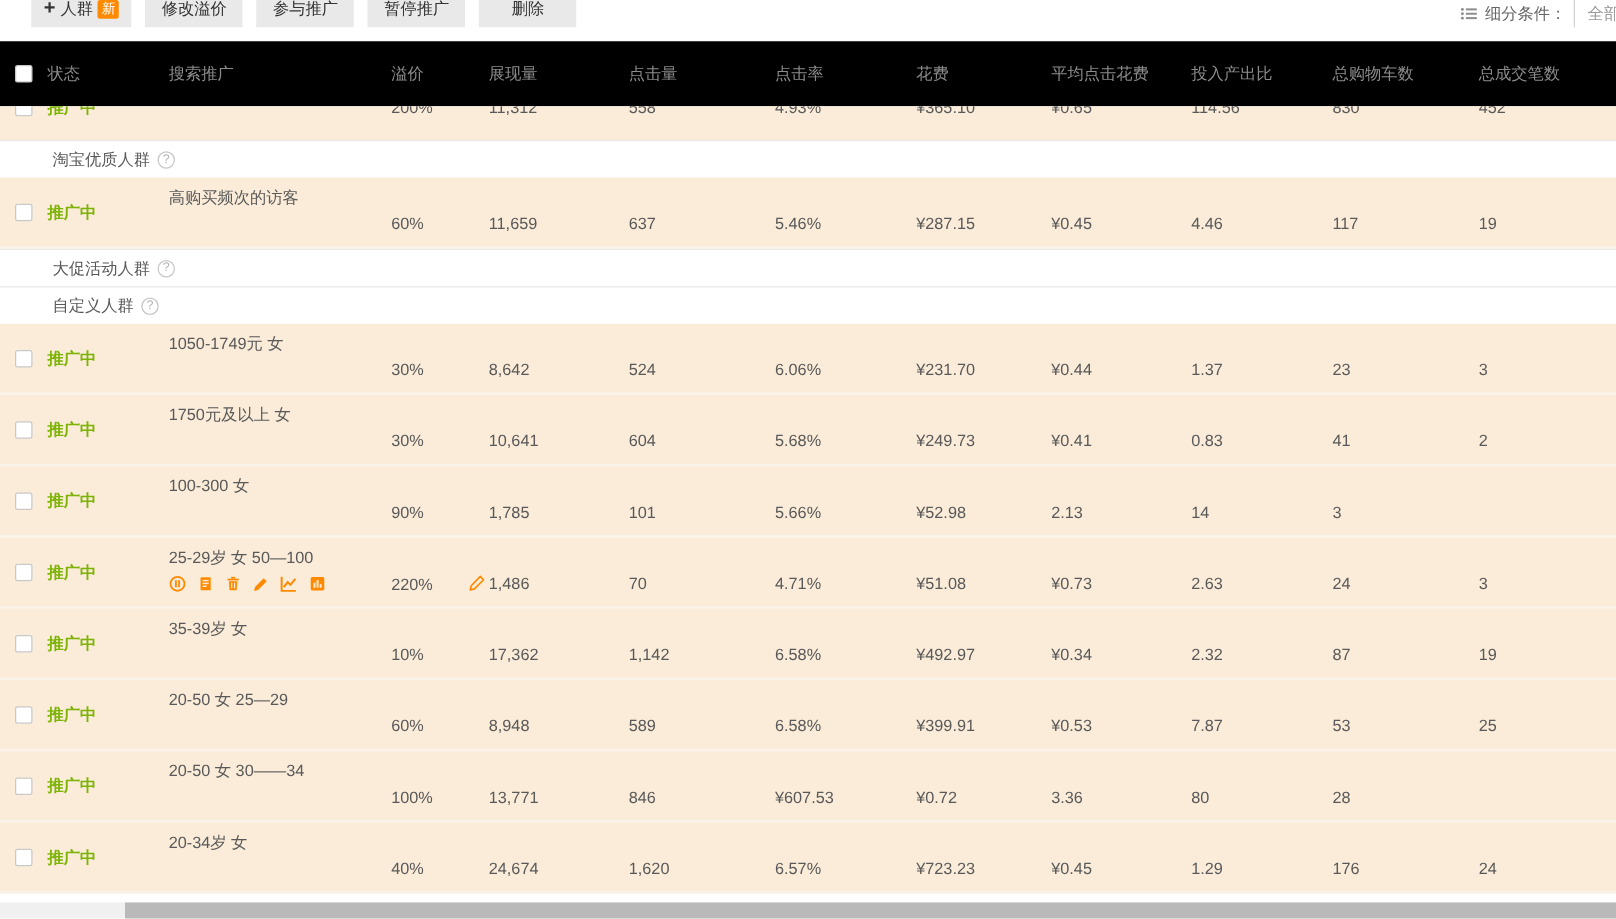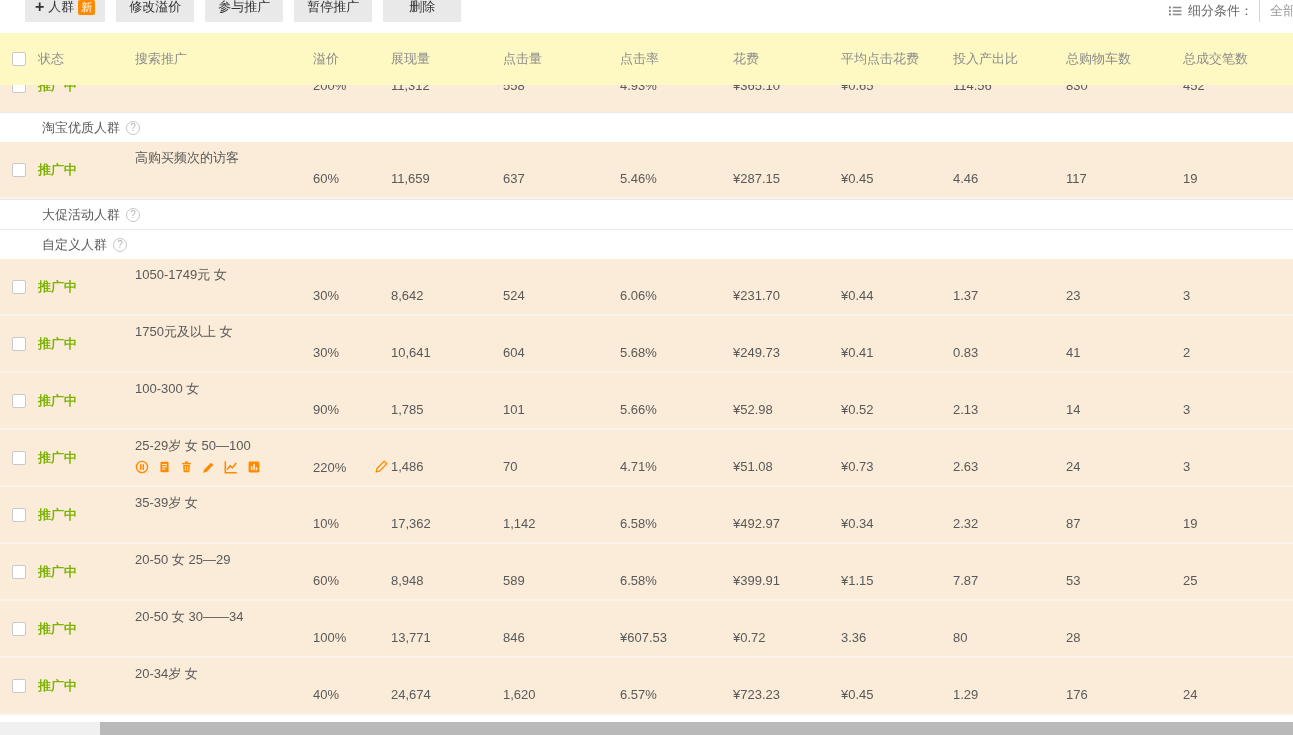--- a/index.html
+++ b/index.html
@@ -19,21 +19,21 @@
   .toolbar-right { position:absolute; right:-18px; top:-2px; display:flex; align-items:center; gap:6px; }
   .filter-label { color:#666; }
   .filter-box { display:inline-flex; align-items:center; border:1px solid #d4d4d4; background:#fff;
                 height:26px; padding:0 10px; min-width:52px; color:#999; cursor:pointer; }
   .list-icon svg { display:block; }
 
   
   .grid { display:grid;
     grid-template-columns:38px 97px 178px 78px 112px 117px 113px 108px 112px 113px 117px 1fr; }
 
-  .thead { margin-top:11px; height:52px; background:#fef9c3; color:#8c8c8c; align-items:center; }
+  .thead { margin-top:11px; height:52px; background:#000000; color:#8c8c8c; align-items:center; }
   .thead .hcell { padding-right:4px; }
   .thead .ccell { display:flex; justify-content:center; }
 
   .checkbox { width:14px; height:14px; background:#fff; border:1px solid #c9c9c9;
               border-radius:2px; display:inline-block; cursor:pointer; }
 
   
   .trow { height:57px; background:#fbecd9; border-bottom:2px solid #f9f3ea; position:relative; }
   .trow .ccell { display:flex; justify-content:center; align-items:center; }
   .status { color:#7db305; font-weight:bold; }
@@ -245,21 +245,20 @@
         </div>
     <div class="namecell">
       <div class="aud-name">100-300 女</div>
 
     </div>
     <div class="val"><span>90%</span></div>
     <div class="val">1,785</div>
     <div class="val">101</div>
     <div class="val">5.66%</div>
     <div class="val">¥52.98</div>
-    <div class="val">¥0.52</div>
     <div class="val">2.13</div>
     <div class="val">14</div>
     <div class="val">3</div>
   </div>
 
   <div class="trow grid">
     <div class="ccell">
           <span class="checkbox"></span>
         </div>
     <div class="c2">
@@ -359,21 +358,21 @@
         </div>
     <div class="namecell">
       <div class="aud-name">20-50 女 25—29</div>
 
     </div>
     <div class="val"><span>60%</span></div>
     <div class="val">8,948</div>
     <div class="val">589</div>
     <div class="val">6.58%</div>
     <div class="val">¥399.91</div>
-    <div class="val">¥1.15</div>
+    <div class="val">¥0.53</div>
     <div class="val">7.87</div>
     <div class="val">53</div>
     <div class="val">25</div>
   </div>
 
   <div class="trow grid">
     <div class="ccell">
           <span class="checkbox"></span>
         </div>
     <div class="c2">

